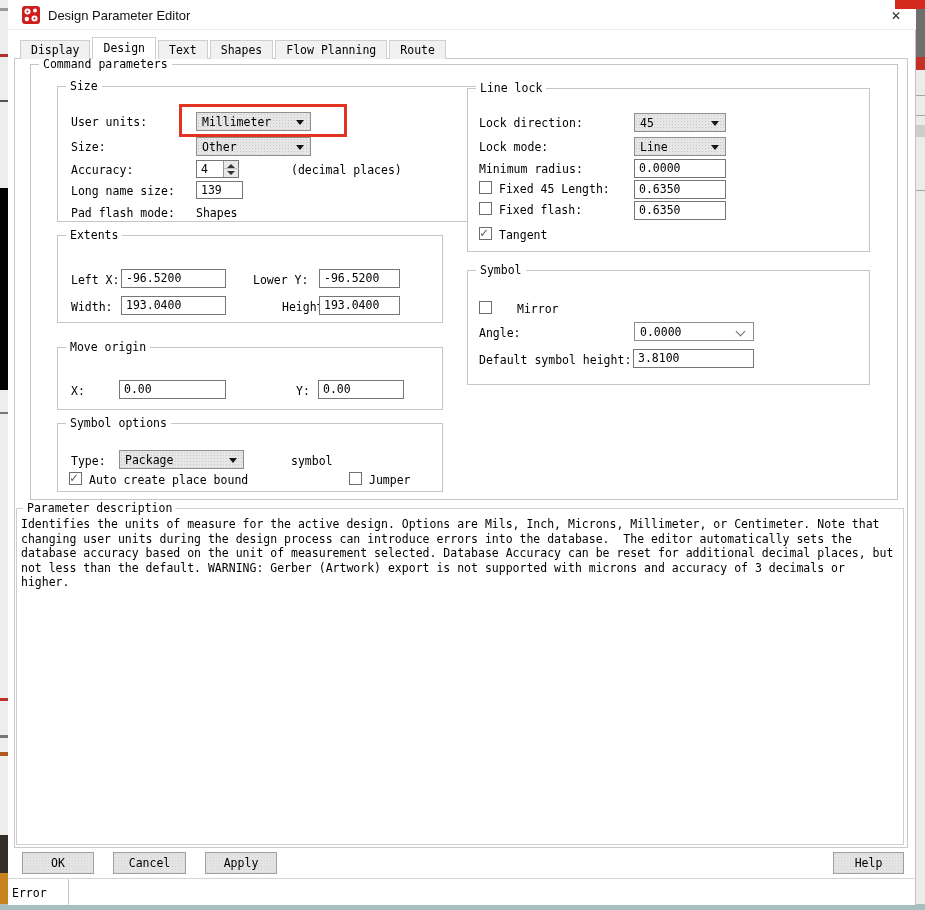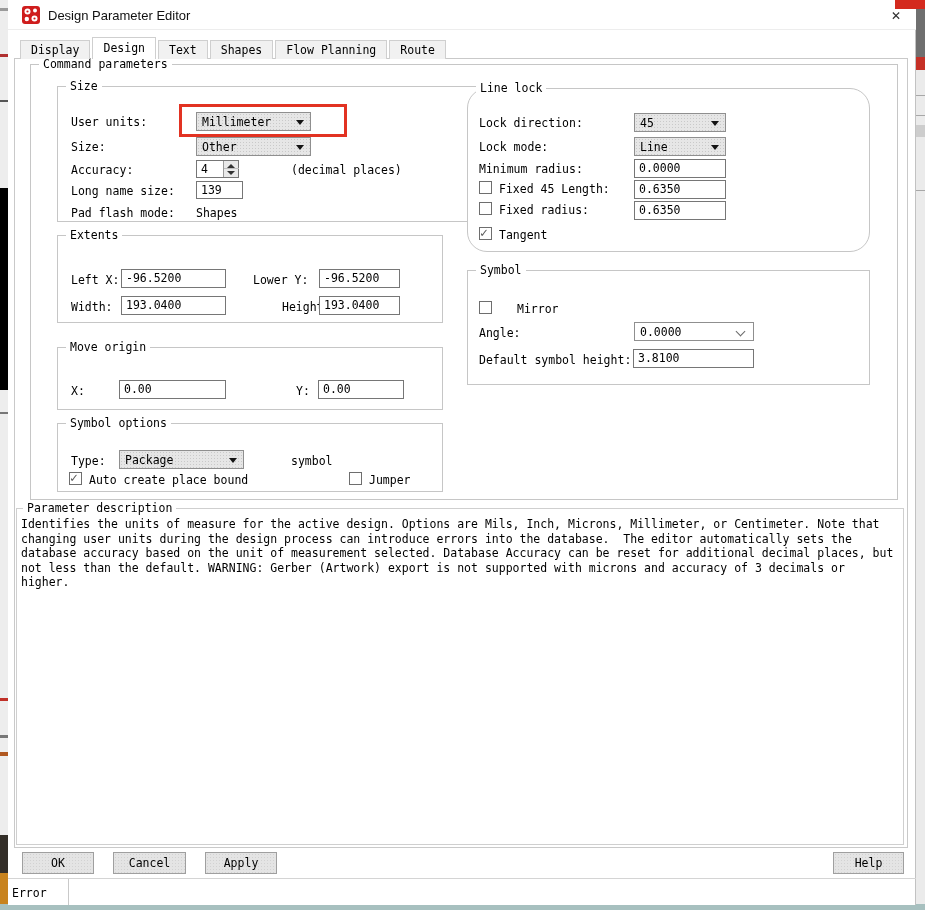--- a/index.html
+++ b/index.html
@@ -176,39 +176,39 @@
         <span class="dval">Package</span>
         <span class="dd-arrow"></span>
       </div>
       <div class="lbl" style="left:233px;top:30px;">symbol</div>
       <div class="checkbox checked" style="left:11px;top:48px;"></div>
       <div class="lbl" style="left:31px;top:49px;">Auto create place bound</div>
       <div class="checkbox" style="left:291px;top:48px;"></div>
       <div class="lbl" style="left:311px;top:49px;">Jumper</div>
     </div>
 
-    <div class="grp" style="left:459px;top:88px;width:403px;height:164px;border-radius:20px;">
+    <div class="grp" style="left:459px;top:88px;width:403px;height:164px;">
       <div class="grp-label">Line lock</div>
       <div class="lbl" style="left:11px;top:27px;">Lock direction:</div>
       <div class="dropdown" style="left:166px;top:24px;width:92px;">
         <span class="dval">45</span>
         <span class="dd-arrow"></span>
       </div>
       <div class="lbl" style="left:11px;top:51px;">Lock mode:</div>
       <div class="dropdown" style="left:166px;top:48px;width:92px;">
         <span class="dval">Line</span>
         <span class="dd-arrow"></span>
       </div>
       <div class="lbl" style="left:11px;top:73px;">Minimum radius:</div>
       <div class="field" style="left:166px;top:70px;width:92px;height:19px;">0.0000</div>
       <div class="checkbox" style="left:11px;top:92px;"></div>
       <div class="lbl" style="left:31px;top:93px;">Fixed 45 Length:</div>
       <div class="field" style="left:166px;top:91px;width:92px;height:19px;">0.6350</div>
       <div class="checkbox" style="left:11px;top:113px;"></div>
-      <div class="lbl" style="left:31px;top:114px;">Fixed radius:</div>
+      <div class="lbl" style="left:31px;top:114px;">Fixed flash:</div>
       <div class="field" style="left:166px;top:112px;width:92px;height:19px;">0.6350</div>
       <div class="checkbox checked" style="left:11px;top:138px;"></div>
       <div class="lbl" style="left:31px;top:139px;">Tangent</div>
     </div>
 
     <div class="grp" style="left:459px;top:270px;width:403px;height:115px;">
       <div class="grp-label">Symbol</div>
       <div class="checkbox" style="left:11px;top:30px;"></div>
       <div class="lbl" style="left:31px;top:31px;margin-left:18px;">Mirror</div>
       <div class="lbl" style="left:11px;top:55px;">Angle:</div>

